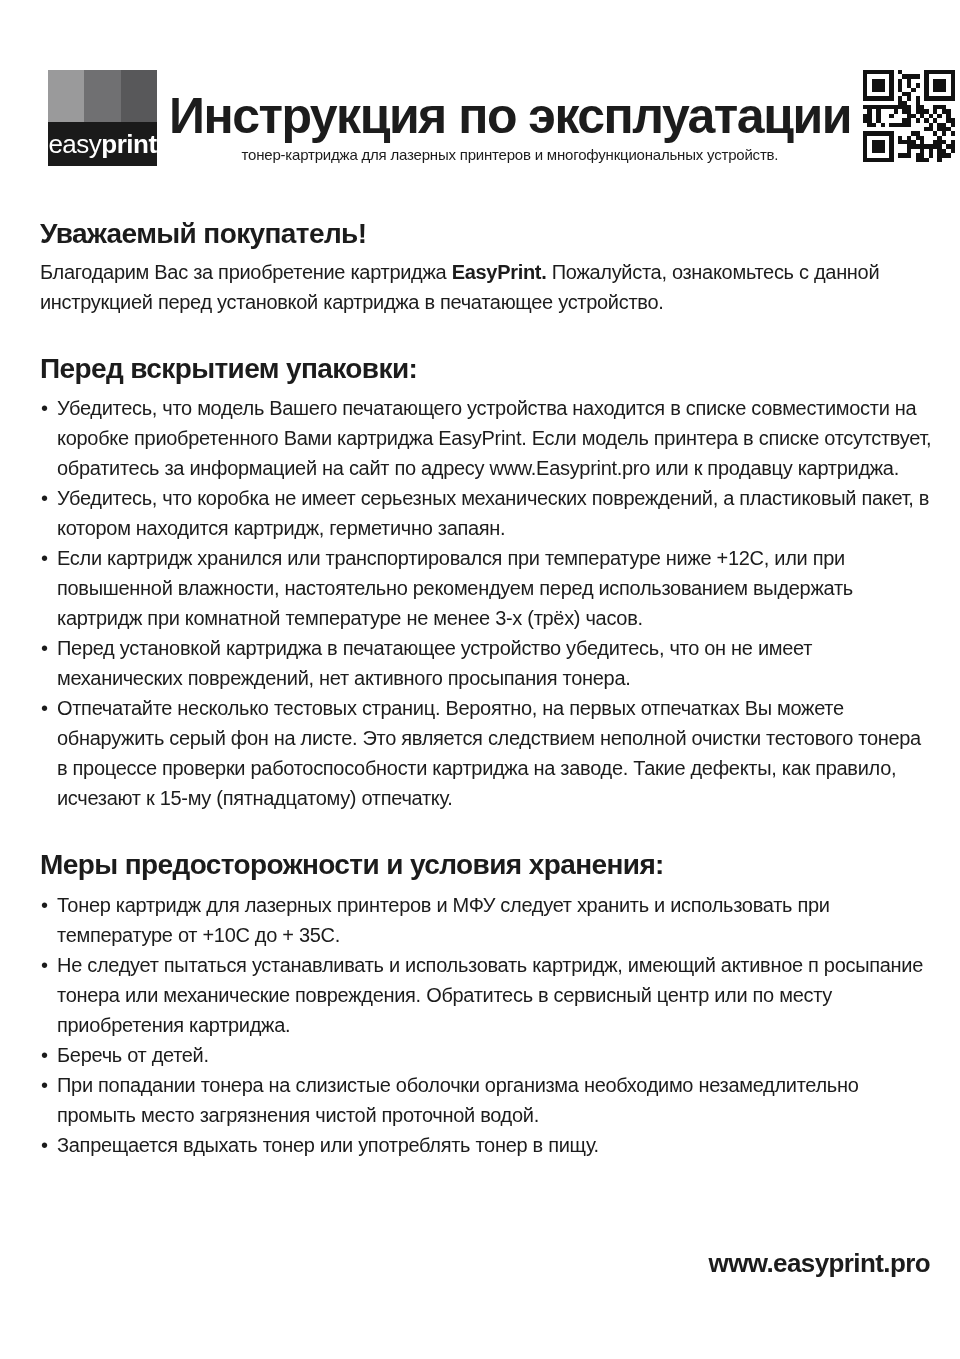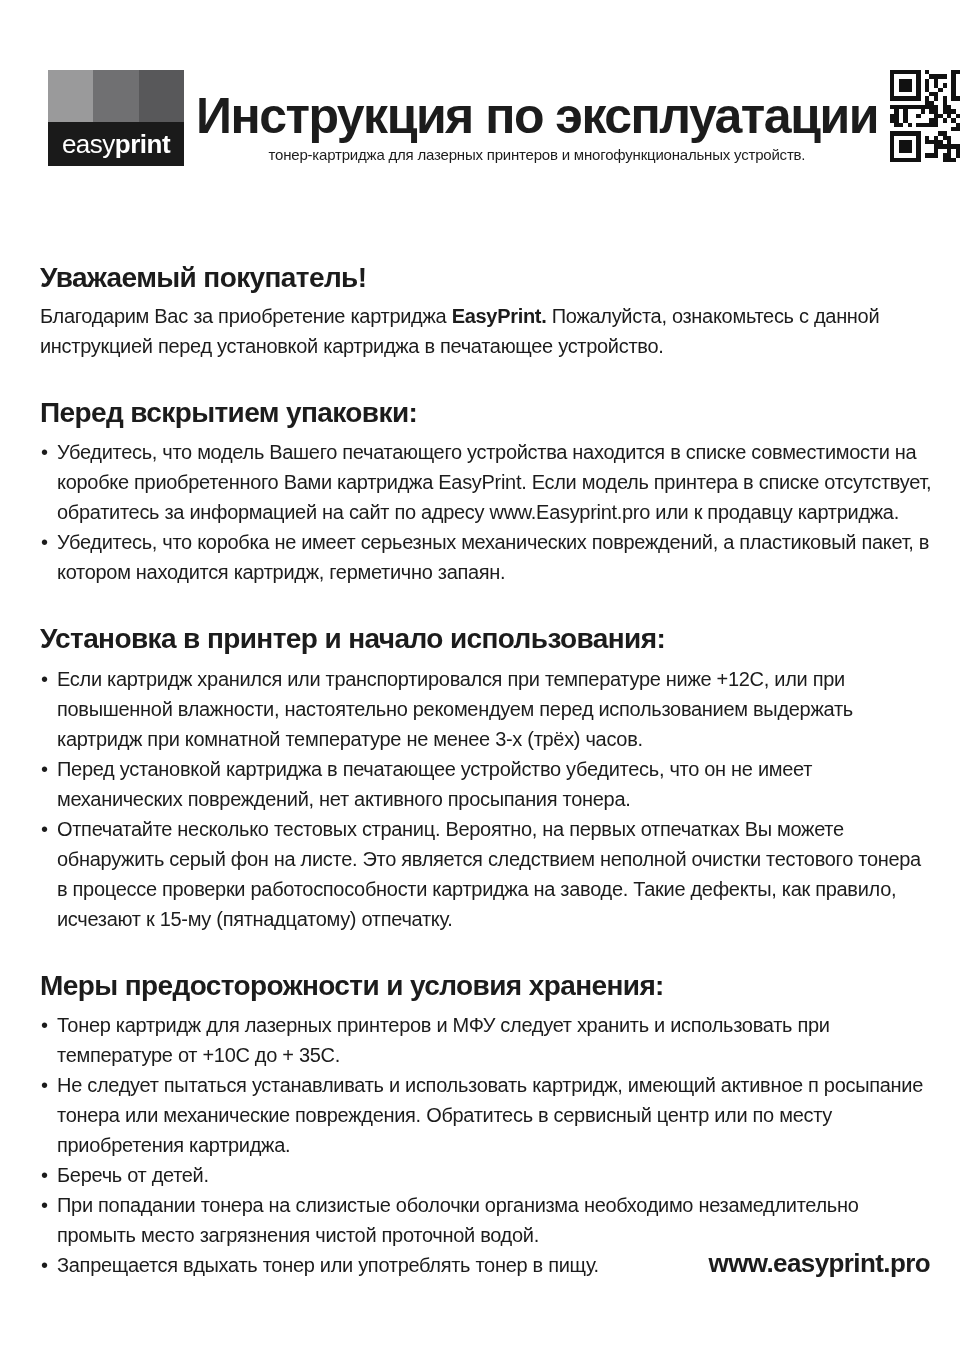--- a/index.html
+++ b/index.html
@@ -17,21 +17,21 @@
     background: #ffffff;
     overflow: hidden;
   }
 
   
   .header {
     display: flex;
     align-items: flex-start;
     padding: 70px 30px 0 48px;
   }
-  .logo { width: 136px; flex: none; }
+  .logo { width: 109px; flex: none; }
   .logo-squares { display: flex; height: 52px; }
   .logo-squares .sq { flex: 1; }
   .logo-band {
     height: 44px;
     background: #1a1a1a;
     color: #ffffff;
     display: flex;
     align-items: center;
     justify-content: center;
     font-size: 26px;
@@ -62,21 +62,21 @@
   .qr-wrap svg { display: block; width: 92px; height: 92px; shape-rendering: crispEdges; }
 
   
   .content { padding: 0 25px 0 40px; }
   h2 {
     font-size: 28px;
     font-weight: 700;
     letter-spacing: -0.6px;
     line-height: 1.15;
   }
-  .greeting h2 { margin-top: 96px; }
+  .greeting h2 { margin-top: 52px; }
   .greeting p { margin-top: 7px; }
   p, li {
     font-size: 20px;
     line-height: 30px;
     letter-spacing: -0.3px;
   }
   .section h2 { margin-top: 36px; margin-bottom: 8px; }
   ul { list-style: none; }
   li {
     position: relative;
@@ -369,21 +369,20 @@
 
     <div class="section">
       <h2>Перед вскрытием упаковки:</h2>
       <ul>
         <li>Убедитесь, что модель Вашего печатающего устройства находится в списке совместимости на коробке приобретенного Вами картриджа EasyPrint. Если модель принтера в списке отсутствует, обратитесь за информацией на сайт по адресу www.Easyprint.pro или к продавцу картриджа.</li>
         <li>Убедитесь, что коробка не имеет серьезных механических повреждений, а пластиковый пакет, в котором находится картридж, герметично запаян.</li>
       </ul>
     </div>
 
     <div class="section">
-      <h2>Установка в принтер и начало использования:</h2>
       <ul>
         <li>Если картридж хранился или транспортировался при температуре ниже +12С, или при повышенной влажности, настоятельно рекомендуем перед использованием выдержать картридж при комнатной температуре не менее 3-х (трёх) часов.</li>
         <li>Перед установкой картриджа в печатающее устройство убедитесь, что он не имеет механических повреждений, нет активного просыпания тонера.</li>
         <li>Отпечатайте несколько тестовых страниц. Вероятно, на первых отпечатках Вы можете обнаружить серый фон на листе. Это является следствием неполной очистки тестового тонера в процессе проверки работоспособности картриджа на заводе. Такие дефекты, как правило, исчезают к 15-му (пятнадцатому) отпечатку.</li>
       </ul>
     </div>
 
     <div class="section">
       <h2>Меры предосторожности и условия хранения:</h2>
       <ul>

